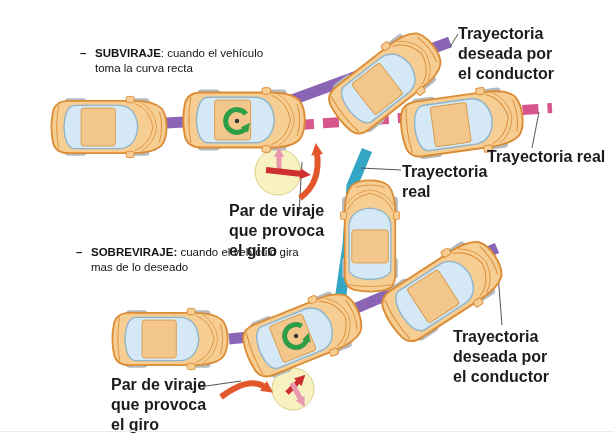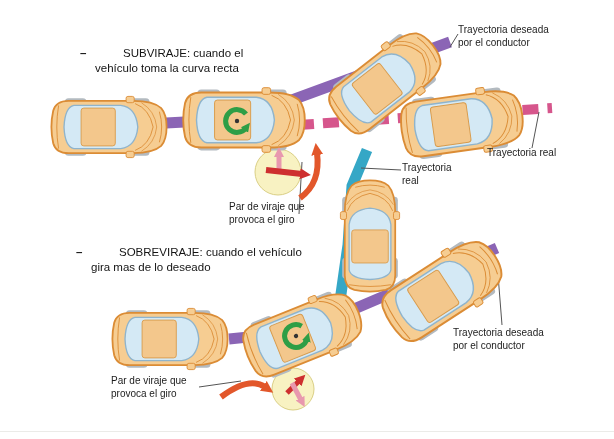--- a/index.html
+++ b/index.html
@@ -2,29 +2,29 @@
 <html><head>
 <meta charset="utf-8">
 <style>
   html,body{margin:0;padding:0;background:#fff;}
   .canvas{
     position:relative;width:614px;height:439px;background:#ffffff;
     font-family:"Liberation Sans","DejaVu Sans",sans-serif;overflow:hidden;
   }
   svg.art{position:absolute;left:0;top:0;}
   .lbl{
-    position:absolute;font-size:10px;font-weight:normal;color:#1c1c1c;
+    position:absolute;font-size:16px;font-weight:bold;color:#1c1c1c;
     line-height:1.25;letter-spacing:0;
   }
   .nowrap{white-space:nowrap;}
   .heading{
     position:absolute;display:flex;font-size:11.5px;color:#141414;line-height:1.3;
   }
   .heading .dash{flex:0 0 15px;font-weight:bold;}
-  .heading .term{font-weight:normal;margin-left:28px;}
+  .heading .term{font-weight:bold;}
   .page-edge{position:absolute;left:0;right:0;top:431px;height:1px;background:#ebebe8;}
 </style>
 </head>
 <body>
 
 <div class="canvas">
 
   <svg class="art" width="614" height="439" viewBox="0 0 614 439">
     <defs>
       <marker id="mRed" markerWidth="13" markerHeight="13" refX="2" refY="5.5" orient="auto" markerUnits="userSpaceOnUse">

